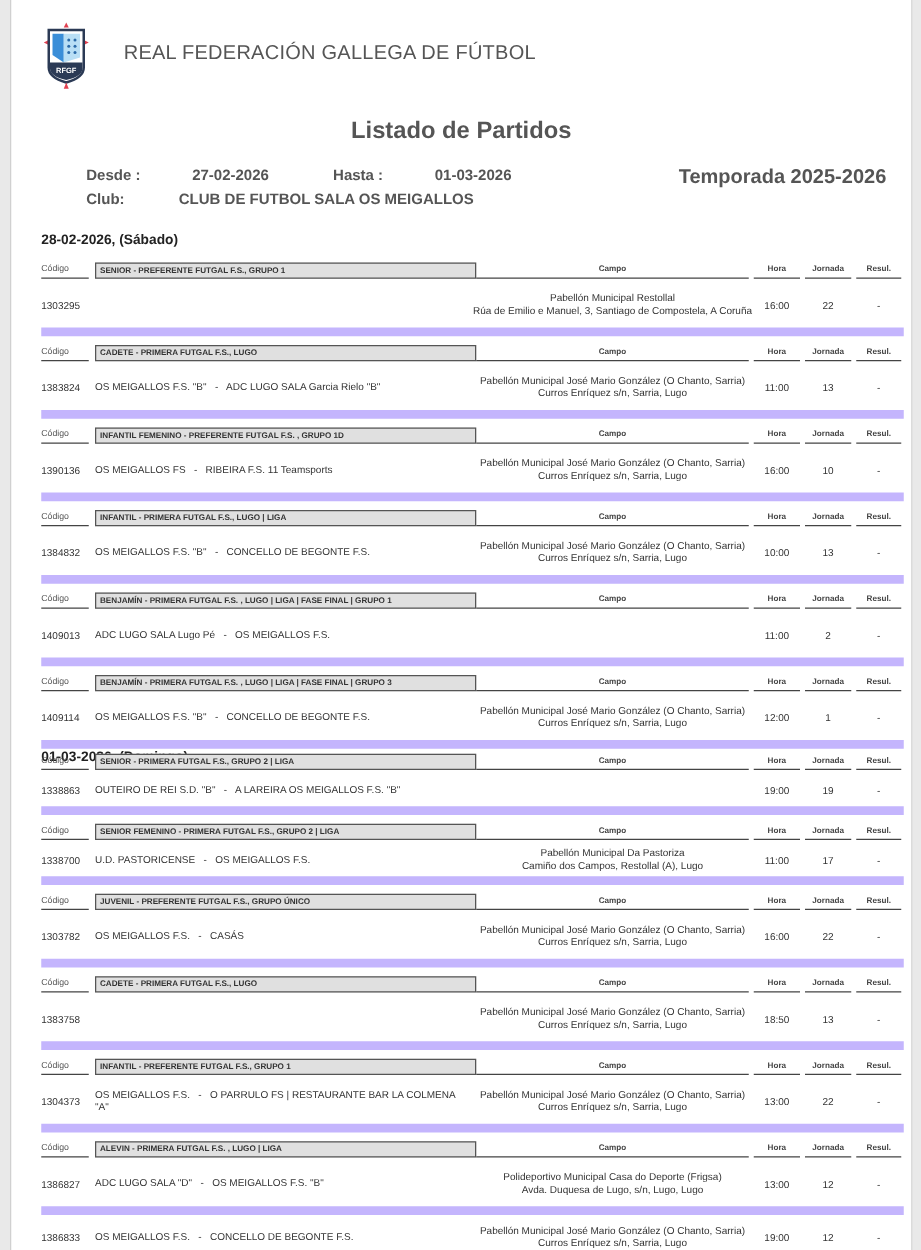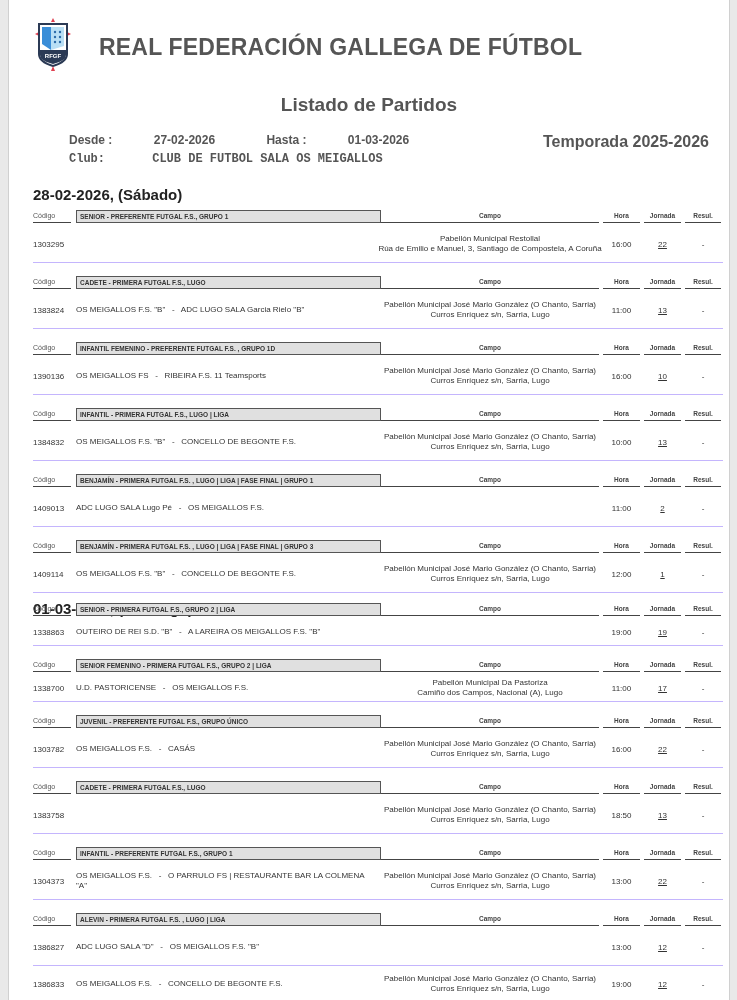--- a/index.html
+++ b/index.html
@@ -10,32 +10,32 @@
     color:#333;
   }
   .page {
     position:absolute; left:8px; top:0; width:720px; height:1000px;
     background:#fff;
     border-left:1px solid #d0d0d0; border-right:1px solid #d0d0d0;
   }
   .logo { position:absolute; left:24px; top:16px; width:40px; height:56px; }
   .org-title {
     position:absolute; left:90px; top:34px;
-    font-size:23px; font-weight:bold; color:#555; letter-spacing:0.2px;
+    font-size:16px; font-weight:normal; color:#555; letter-spacing:0.2px;
   }
   .doc-title {
     position:absolute; left:0; width:720px; top:94px; text-align:center;
     font-size:19px; font-weight:bold; color:#555;
   }
   .meta-row { position:absolute; left:26px; font-size:12px; font-weight:bold; color:#555; }
   .meta-row span { margin-right:4px;padding-left:34px; }
   .season { position:absolute; right:20px; top:133px; font-size:16px; font-weight:bold; color:#555; }
 
   .day-heading {
-    position:absolute; left:24px; font-size:15px; font-weight:bold; color:#222;
+    position:absolute; left:24px; font-size:11px; font-weight:bold; color:#222;
   }
   .block { position:absolute; left:24px; width:690px; }
   .hdr { position:relative; height:16px; }
   .hdr .codigo-lbl {
     position:absolute; left:0; top:2px; width:38px;
     font-size:7px; color:#555; border-bottom:1px solid #444; padding-bottom:3px;
   }
   .hdr .comp {
     position:absolute; left:43px; top:0; width:300px; height:11px;
     background:#e0e0e0; border:1px solid #555;
@@ -45,38 +45,38 @@
   .hdr .col {
     position:absolute; top:2px; font-size:6.5px; font-weight:bold; color:#444;
     text-align:center; border-bottom:1px solid #444; padding-bottom:3px;
   }
   .hdr .c-campo { left:348px; width:218px; }
   .hdr .c-hora { left:570px; width:37px; }
   .hdr .c-jorn { left:611px; width:37px; }
   .hdr .c-res { left:652px; width:36px; }
 
   .match {
-    position:relative; border-bottom:1px solid #c4b5fd; height:36px;
+    position:relative; border-bottom:7px solid #c4b5fd; height:36px;
   }
   .match .code { position:absolute; left:0; top:0; bottom:0; display:flex; align-items:center; font-size:8px; color:#333; }
   .match .teams {
     position:absolute; left:43px; top:0; bottom:0; width:300px;
     display:flex; align-items:center; font-size:8px; color:#333; line-height:10px;
   }
   .match .venue {
     position:absolute; left:340px; width:234px; top:0; bottom:0;
     display:flex; flex-direction:column; justify-content:center; align-items:center;
     text-align:center; font-size:8px; color:#333; line-height:10px;
   }
   .match .hora, .match .jorn, .match .res {
     position:absolute; top:0; bottom:0; display:flex; align-items:center; justify-content:center;
     font-size:8px; color:#333;
   }
   .match .hora { left:570px; width:37px; }
-  .match .jorn { left:611px; width:37px;text-decoration:underline; }
+  .match .jorn { left:611px; width:37px; }
   .match .res { left:652px; width:36px; }
   .match.tall { height:36px; }
   .match.short { height:26px; }
 </style>
 </head>
 <body>
 
 <div class="page">
   <svg class="logo" viewBox="0 0 40 56">
     <path d="M20 2 L22 6 L18 6 Z" fill="#e04050"></path>
@@ -98,21 +98,21 @@
   <div class="org-title">REAL FEDERACIÓN GALLEGA DE FÚTBOL</div>
   <div class="doc-title">Listado de Partidos</div>
 
   <div class="meta-row" style="top:133px;">
     <span>Desde :</span>
     <span style="margin-right:14px;">27-02-2026</span>
     <span>Hasta :</span>
     <span>01-03-2026</span>
   </div>
   <div class="season">Temporada 2025-2026</div>
-  <div class="meta-row" style="top:152px;font-family:Liberation Mono, monospace;">
+  <div class="meta-row" style="top:152px;">
     <span style="margin-right:6px;">Club:</span>
     <span>CLUB DE FUTBOL SALA OS MEIGALLOS</span>
   </div>
 
   <div id="days-container">
       <div class="day-heading" style="top: 186px;">28-02-2026,  (Sábado)</div>
       <div class="block" style="top: 210px;">
         <div class="hdr">
           <div class="codigo-lbl">Código</div>
           <div class="comp">SENIOR - PREFERENTE FUTGAL F.S., GRUPO 1</div>
@@ -272,21 +272,21 @@
           <div class="col c-jorn">Jornada</div>
           <div class="col c-res">Resul.</div>
         </div>
         <div class="match short">
           <div class="code">1338700</div>
           <div class="teams">
             <span><span>U.D. PASTORICENSE</span><span style="white-space: pre;">   -   </span><span>OS MEIGALLOS F.S.</span></span>
           </div>
           <div class="venue">
             <div>Pabellón Municipal Da Pastoriza</div>
-            <div>Camiño dos Campos, Nacional (A), Lugo</div>
+            <div>Camiño dos Campos, Restollal (A), Lugo</div>
           </div>
           <div class="hora">11:00</div>
           <div class="jorn">17</div>
           <div class="res">-</div>
         </div>
       </div>
       <div class="block" style="top: 715px;">
         <div class="hdr">
           <div class="codigo-lbl">Código</div>
           <div class="comp">JUVENIL - PREFERENTE FUTGAL F.S., GRUPO ÚNICO</div>
@@ -359,20 +359,24 @@
           <div class="col c-campo">Campo</div>
           <div class="col c-hora">Hora</div>
           <div class="col c-jorn">Jornada</div>
           <div class="col c-res">Resul.</div>
         </div>
         <div class="match tall">
           <div class="code">1386827</div>
           <div class="teams">
             <span><span>ADC LUGO SALA "D"</span><span style="white-space: pre;">   -   </span><span>OS MEIGALLOS F.S. "B"</span></span>
           </div>
+          <div class="venue">
+            <div>Polideportivo Municipal Casa do Deporte (Frigsa)</div>
+            <div>Avda. Duquesa de Lugo, s/n, Lugo, Lugo</div>
+          </div>
           <div class="hora">13:00</div>
           <div class="jorn">12</div>
           <div class="res">-</div>
         </div>
         <div class="match tall">
           <div class="code">1386833</div>
           <div class="teams">
             <span><span>OS MEIGALLOS F.S.</span><span style="white-space: pre;">   -   </span><span>CONCELLO DE BEGONTE F.S.</span></span>
           </div>
           <div class="venue">

